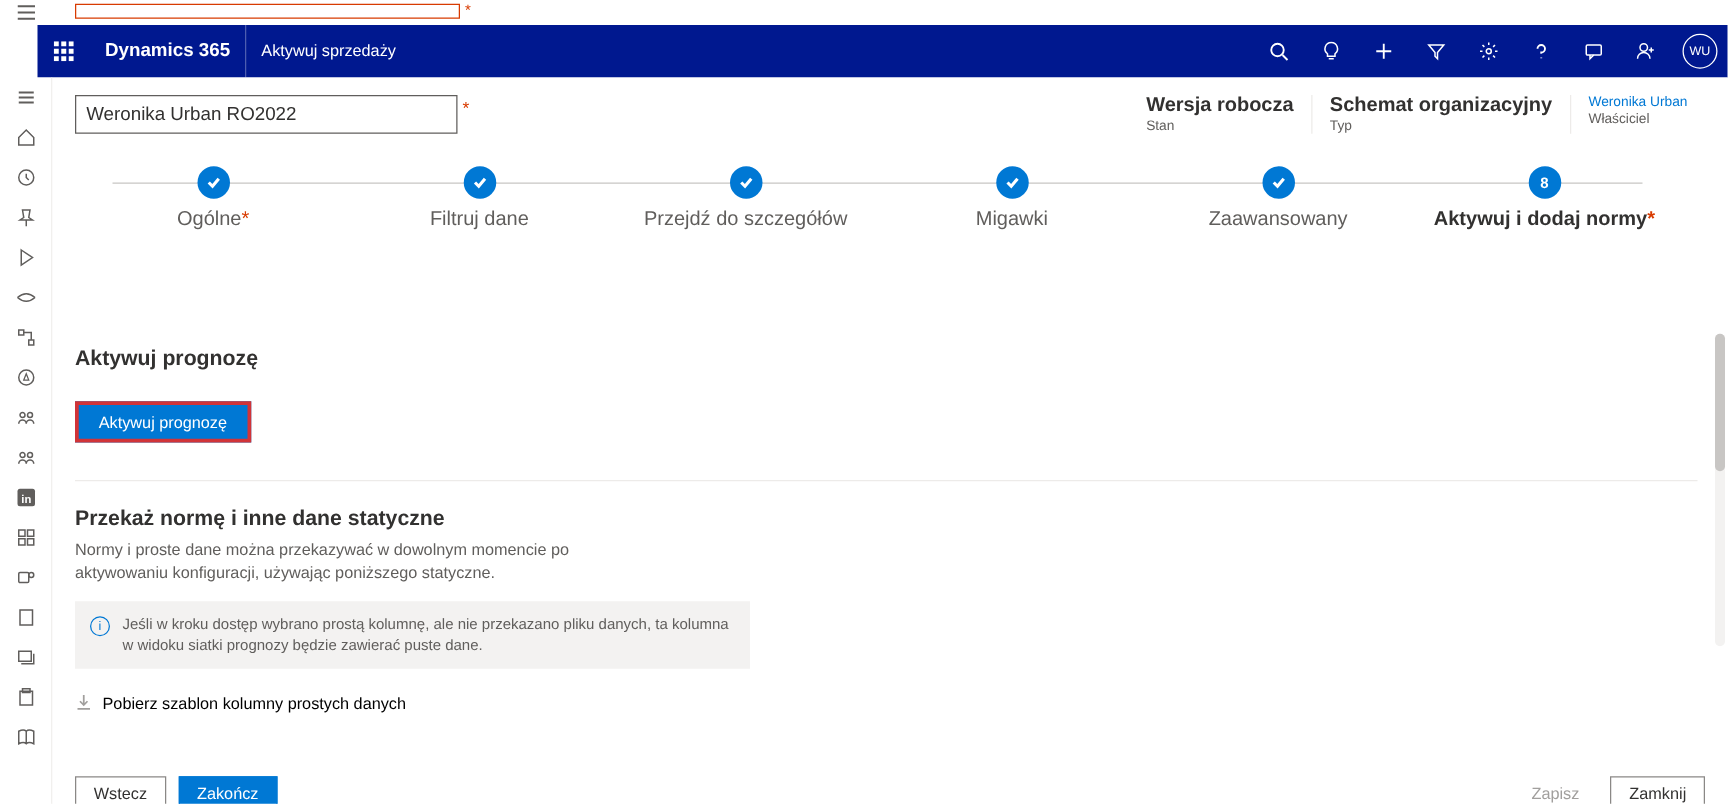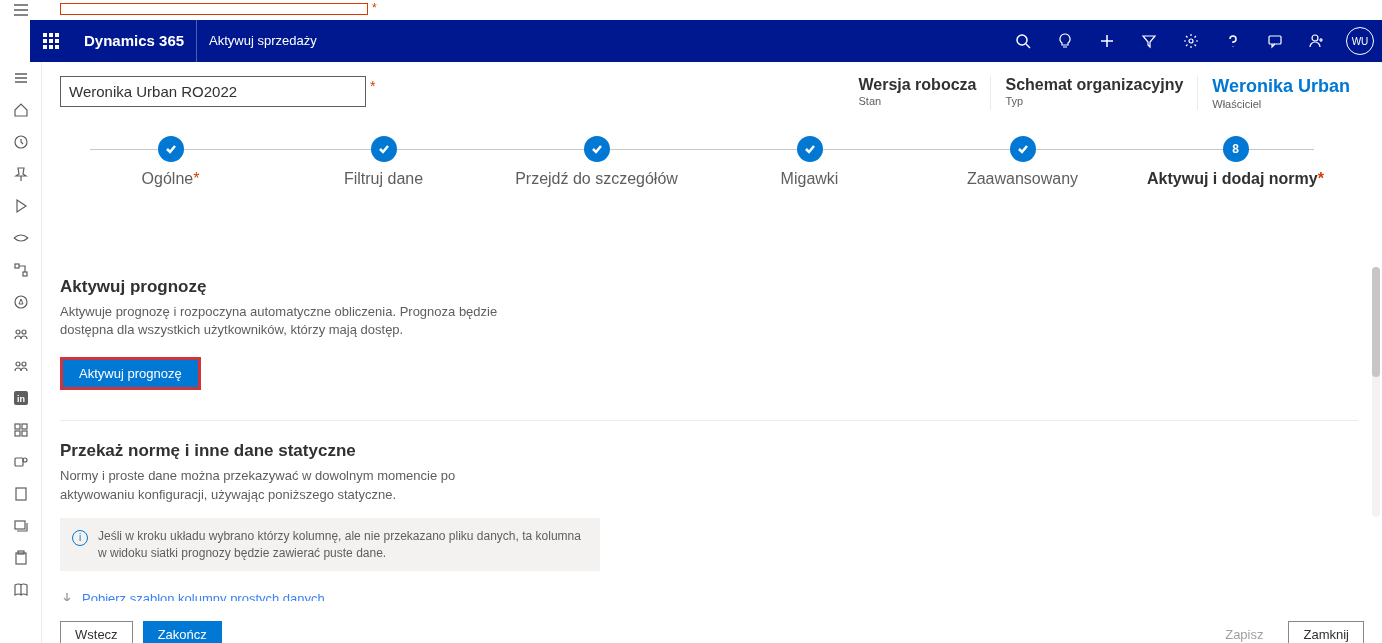--- a/index.html
+++ b/index.html
@@ -37,42 +37,42 @@
 
 .rec-header { position: relative; padding: 14px 18px 8px 18px; display: flex; align-items: flex-start; }
 .rec-title-wrap { display: flex; align-items: flex-start; }
 .rec-title { width: 306px; height: 31px; border: 1px solid #605e5c; font-size: 15px; padding: 4px 8px; color: #323130; }
 .rec-ast { color: #d83b01; font-size: 14px; margin-left: 4px; margin-top: 2px; }
 .rec-meta { margin-left: auto; display: flex; padding-top: 0px; }
 .meta-col { padding: 0 14px; border-left: 1px solid #edebe9; }
 .meta-col:first-child { border-left: none; }
 .meta-label { font-size: 16px; font-weight: 600; color: #323130; }
 .meta-sub { font-size: 11px; color: #605e5c; margin-top: 1px; }
-.meta-link { color: #0078d4; font-weight: 700; font-size: 18px; }
+.meta-link { color: #0078d4; font-weight: 400; font-size: 11px; }
 
 
 .stepper { display: flex; justify-content: space-between; align-items: flex-start; padding: 18px 40px 10px 22px; position: relative; }
 .stepper-line { position: absolute; top: 31px; left: 48px; right: 68px; height: 1px; background: #c8c6c4; z-index: 0; }
 .step { flex: 1; display: flex; flex-direction: column; align-items: center; position: relative; z-index: 1; }
 .step-circle { width: 26px; height: 26px; border-radius: 50%; background: #0078d4; display: flex; align-items: center; justify-content: center; color: #fff; font-size: 12px; font-weight: 600; }
 .step-circle svg { stroke: #fff; fill: none; stroke-width: 2.5; }
 .step-label { font-size: 16px; color: #605e5c; margin-top: 8px; white-space: nowrap; }
 .step.active .step-label { color: #323130; font-weight: 600; }
 .step .req { color: #d83b01; }
 
 
 .content { padding: 10px 24px 0 18px; overflow-y: auto; position: absolute; top: 205px; bottom: 42px; left: 0; right: 0; }
 .content h2 { font-size: 17px; font-weight: 600; color: #323130; margin-bottom: 6px; }
 .content p.desc { font-size: 13px; color: #605e5c; max-width: 470px; line-height: 1.4; }
 .primary-btn { margin-top: 18px; background: #0078d4; color: #fff; border: 3px solid #d13438; padding: 6px 16px; font-size: 13px; font-weight: 400; cursor: pointer; }
 .hr { border: none; border-top: 1px solid #edebe9; margin: 30px 0 20px 0; }
 .info-box { background: #f3f2f1; padding: 10px 12px; display: flex; align-items: flex-start; gap: 10px; max-width: 540px; }
 .info-box .info-icon { flex-shrink: 0; width: 16px; height: 16px; border: 1px solid #0078d4; border-radius: 50%; color: #0078d4; font-size: 10px; display: flex; align-items: center; justify-content: center; margin-top: 2px; }
 .info-box .info-text { font-size: 12px; color: #605e5c; line-height: 1.4; }
-.dl-row { display: flex; align-items: center; gap: 8px; margin-top: 20px; color: #3b82f6; font-size: 13px; cursor: pointer; }
+.dl-row { display: flex; align-items: center; gap: 8px; margin-top: 20px; color: #000000; font-size: 13px; cursor: pointer; }
 .dl-row svg { stroke: #a19f9d; fill: none; }
 
 
 .vscroll { position: absolute; top: 205px; right: 2px; width: 8px; height: 250px; background: #f3f2f1; border-radius: 4px; }
 .vscroll-thumb { position: absolute; top: 0; width: 8px; height: 110px; background: #c8c6c4; border-radius: 4px; }
 
 
 .footer-clip { position: absolute; bottom: 0; left: 0; right: 0; height: 24px; overflow: hidden; }
 .footer-clip .footer-inner { display: flex; align-items: flex-start; padding: 0 18px; gap: 10px; }
 .footer-clip .btn { font-size: 13px; padding: 5px 14px; cursor: pointer; border: 1px solid #8a8886; background: #fff; color: #323130; margin-top: 2px; }
@@ -328,32 +328,31 @@
       <div class="step-label">Zaawansowany</div>
     </div>
     <div class="step active">
       <div class="step-circle">8</div>
       <div class="step-label"><span>Aktywuj i dodaj normy</span><span class="req">*</span></div>
     </div>
   </div>
 
   <div class="content">
     <h2>Aktywuj prognozę</h2>
-    <p class="desc">Aktywuje prognozę i rozpoczyna automatyczne obliczenia. Prognoza będzie dostępna dla wszystkich użytkowników, którzy mają dostęp.</p>
     <button class="primary-btn">Aktywuj prognozę</button>
 
     <hr class="hr">
 
     <h2>Przekaż normę i inne dane statyczne</h2>
     <p class="desc">Normy i proste dane można przekazywać w dowolnym momencie po aktywowaniu konfiguracji, używając poniższego statyczne.</p>
 
     <div style="height:14px"></div>
     <div class="info-box">
       <div class="info-icon">i</div>
-      <div class="info-text">Jeśli w kroku układu wybrano którzy kolumnę, ale nie przekazano pliku danych, ta kolumna w widoku siatki prognozy będzie zawierać puste dane.</div>
+      <div class="info-text">Jeśli w kroku dostęp wybrano prostą kolumnę, ale nie przekazano pliku danych, ta kolumna w widoku siatki prognozy będzie zawierać puste dane.</div>
     </div>
 
     <div class="dl-row">
       <svg width="14" height="14" viewBox="0 0 14 14">
           <path d="M7 1 V9 M4 6 L7 9 L10 6 M2 12 H12" stroke-width="1.4"></path>
         </svg>
       <span>Pobierz szablon kolumny prostych danych</span>
     </div>
 
     

